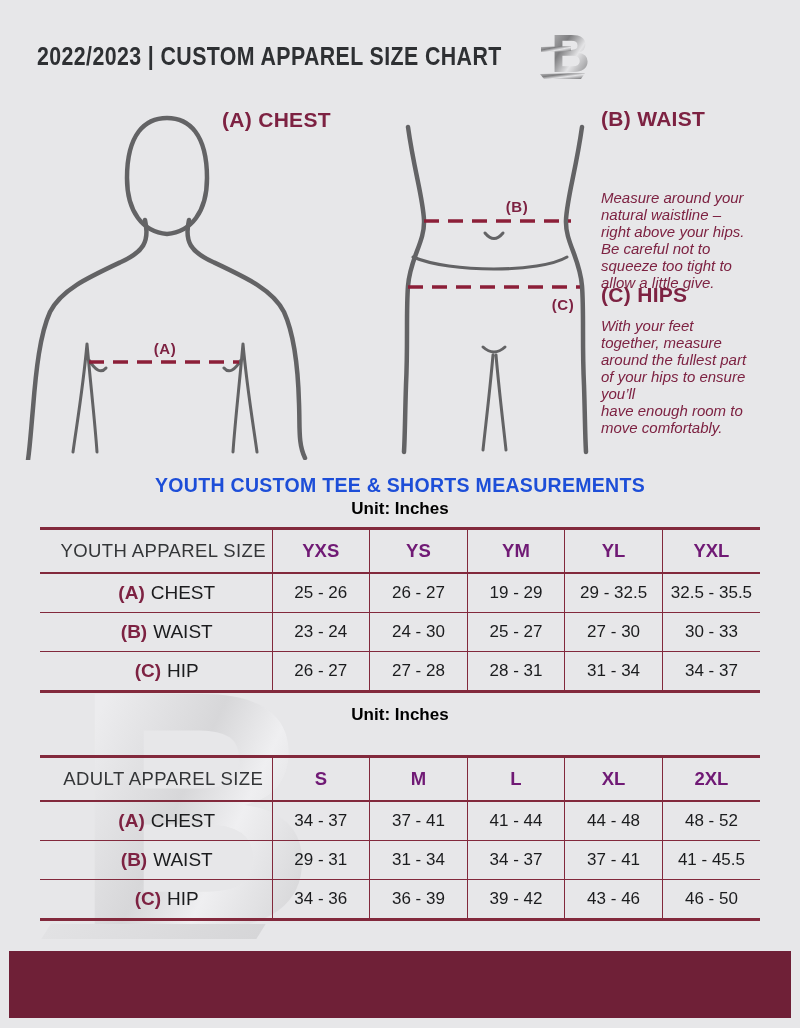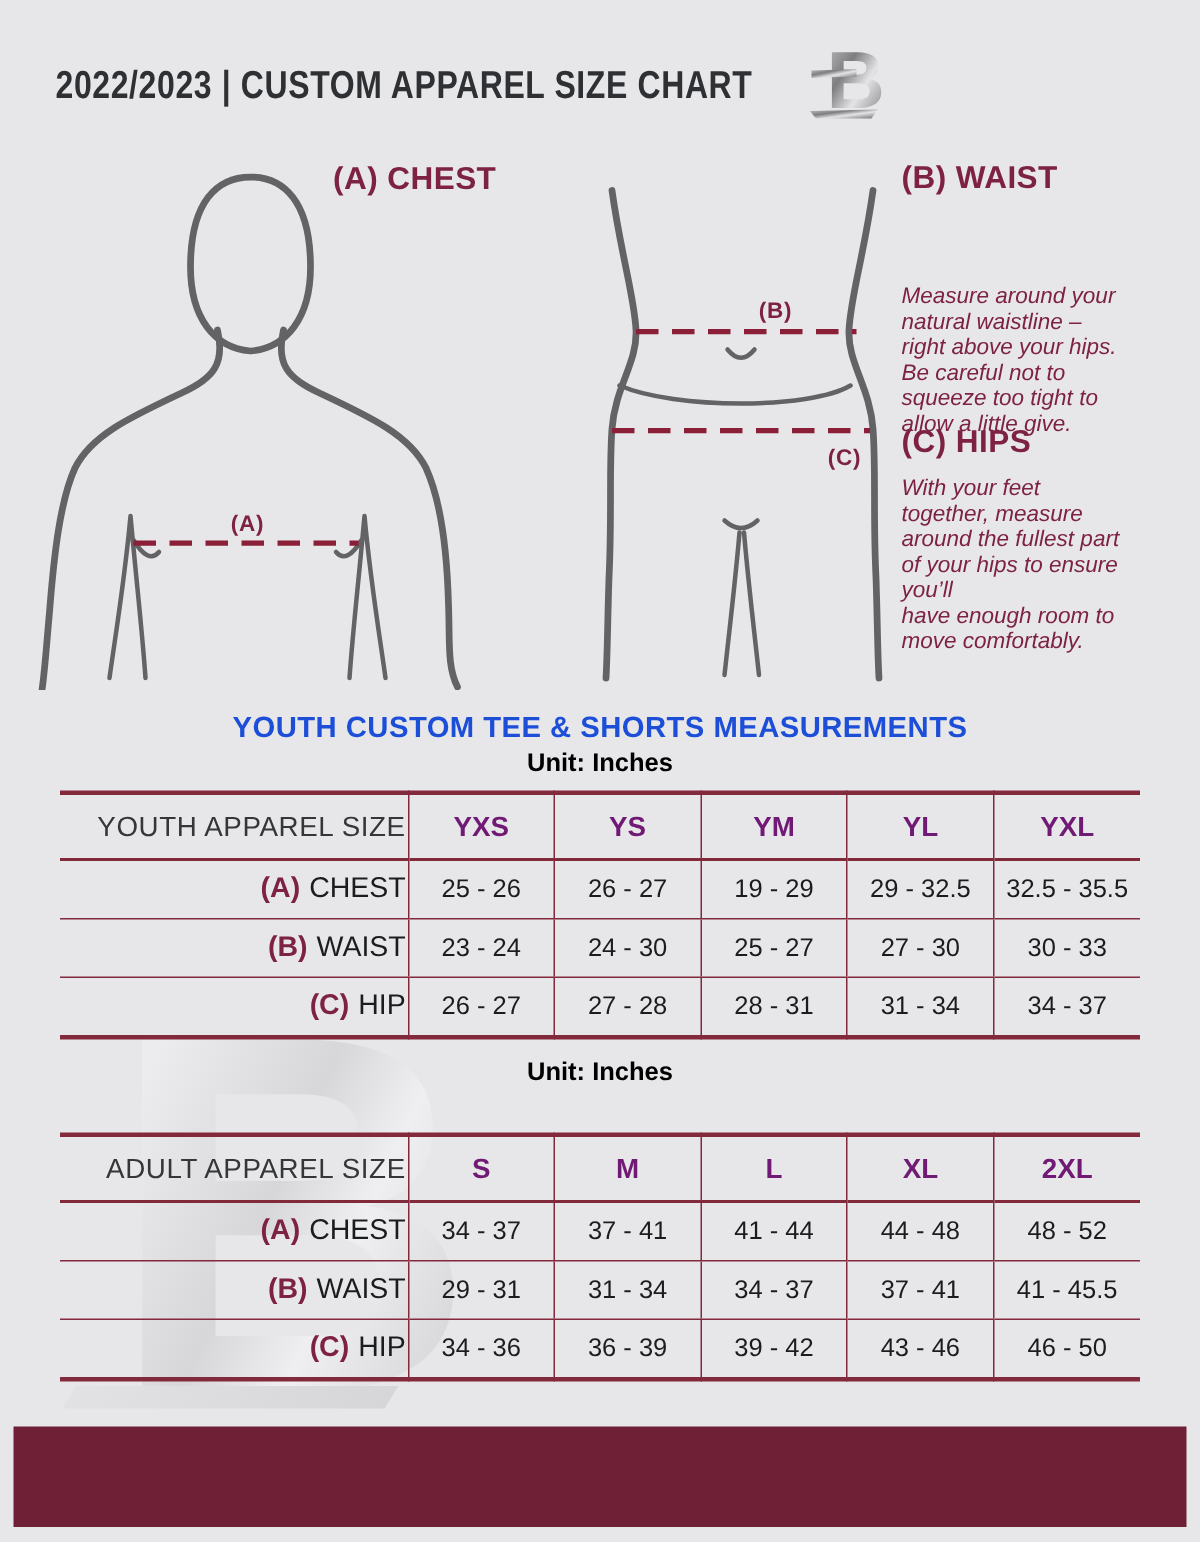--- a/index.html
+++ b/index.html
@@ -47,21 +47,21 @@
   table.size-table{
     position:absolute; left:40px; width:720px; border-collapse:collapse; table-layout:fixed;
     border-top:3px solid var(--table-border); border-bottom:3px solid var(--table-border);
   }
   .size-table td{border-left:1.5px solid var(--table-border); vertical-align:middle; text-align:center;}
   .size-table td:first-child{border-left:none;}
   .size-table tr.head td{height:40px; border-bottom:2px solid var(--table-border); font-weight:bold; font-size:18.5px; color:#701a75;}
   .size-table tr.head td.rowhead{font-weight:normal; font-size:18.5px; letter-spacing:.4px; color:#343638;}
   .size-table tr.data td{height:36px; border-bottom:1.5px solid var(--table-border); font-size:17px; color:#1b1c1e;}
   .size-table tr.data:last-child td{border-bottom:none;}
-  .size-table td.rowhead{text-align:right; padding-left:16px;}
+  .size-table td.rowhead{text-align:center; padding-left:16px;}
   .size-table tr.data td.rowhead{padding-left:23px; font-size:19px;}
   .mk{color:var(--maroon); font-weight:bold; margin-right:6px;}
   
   .footer-bar{position:absolute; left:9px; top:951px; width:782px; height:67px; background:var(--footer);}
 </style>
 </head>
 <body>
 
 <div class="page">
 

